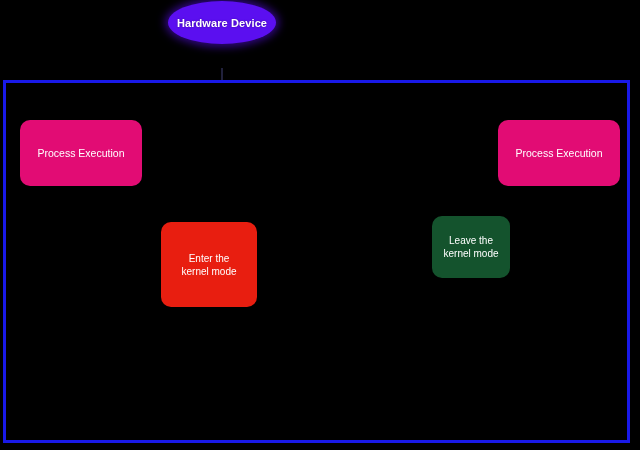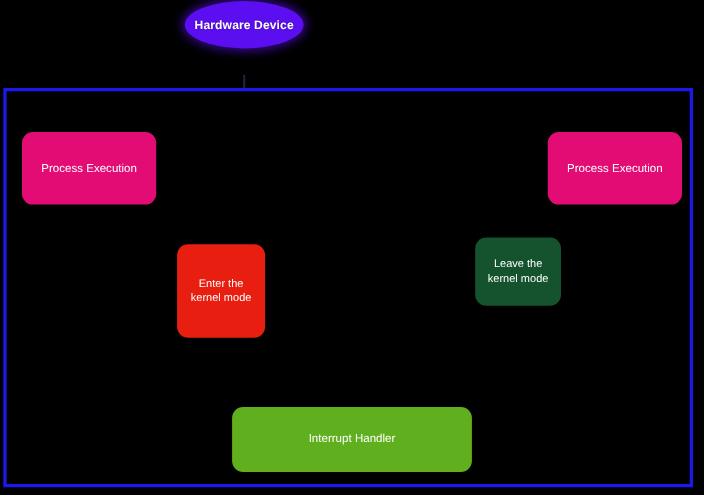--- a/index.html
+++ b/index.html
@@ -104,21 +104,21 @@
     color: #111111;
     font-size: 12px;
     font-weight: bold;
     letter-spacing: 0.2px;
   }
 
   
   .node-enter-kernel {
     left: 161px;
     top: 222px;
-    width: 80px;
+    width: 96px;
     height: 85px;
     background: #e81e10;
   }
   .node-leave-kernel {
     left: 384px;
     top: 216px;
     width: 78px;
     height: 62px;
     background: #14532d;
     margin-left: 48px;
@@ -171,17 +171,14 @@
   <div class="node node-enter-kernel">
     <span class="node-label">Enter the
 kernel mode</span>
   </div>
 
   <div class="node node-leave-kernel">
     <span class="node-label">Leave the
 kernel mode</span>
   </div>
 
-  <div class="node node-interrupt-handler">
-    <span class="node-label">Interrupt Handler</span>
-  </div>
 
 </div>
 
 </body></html>

